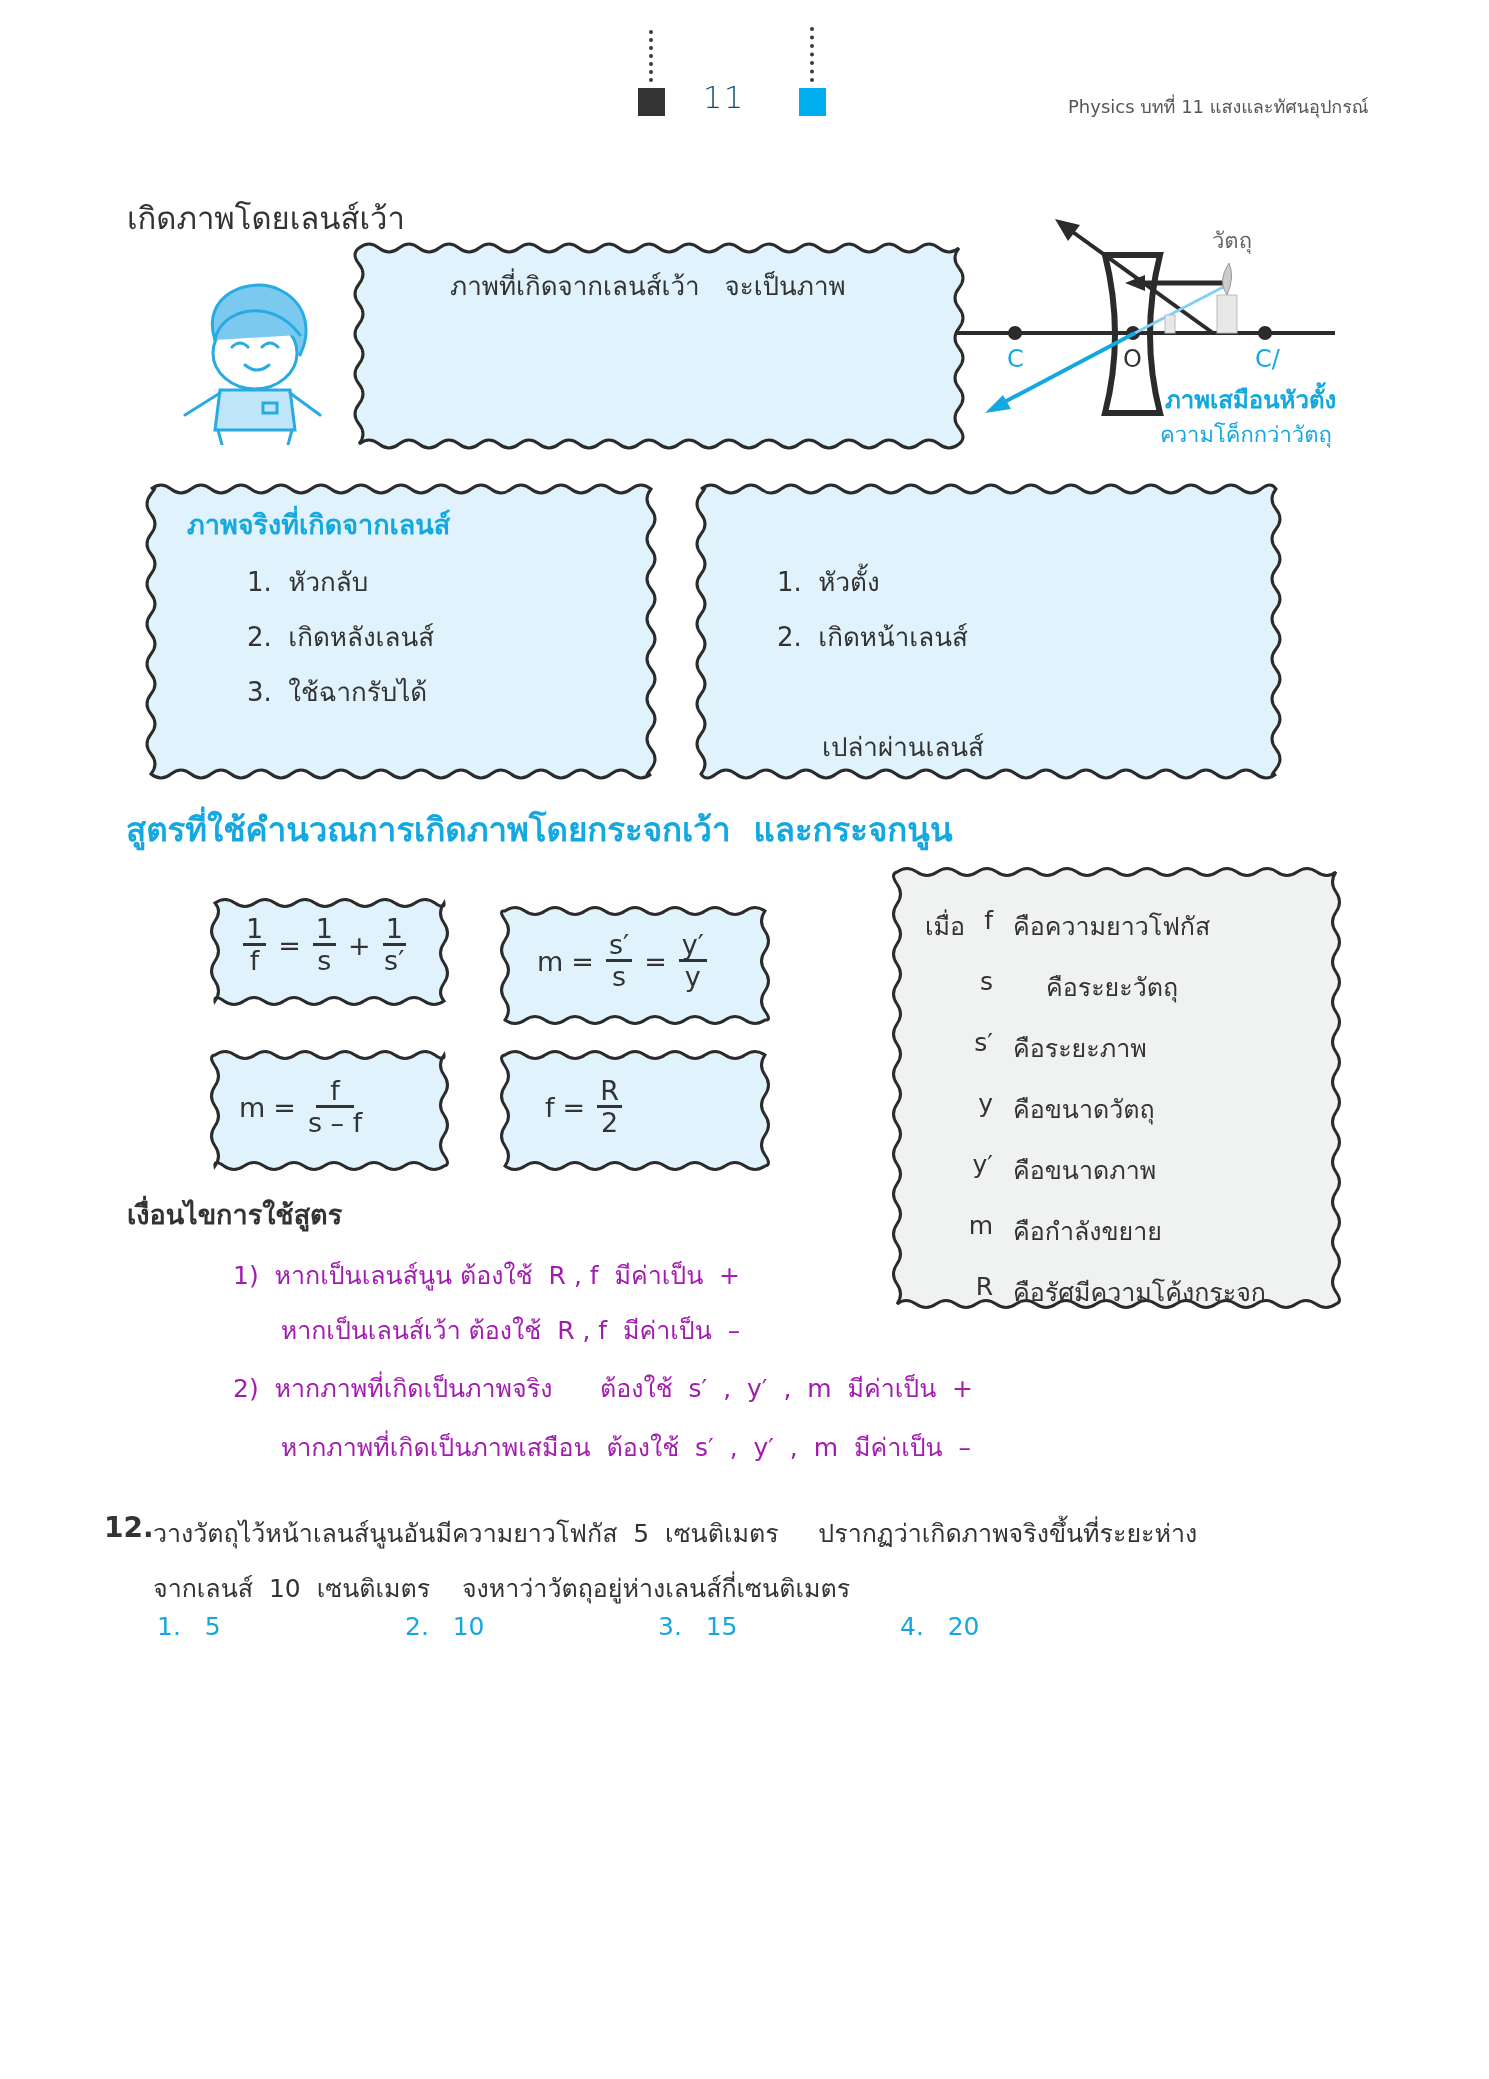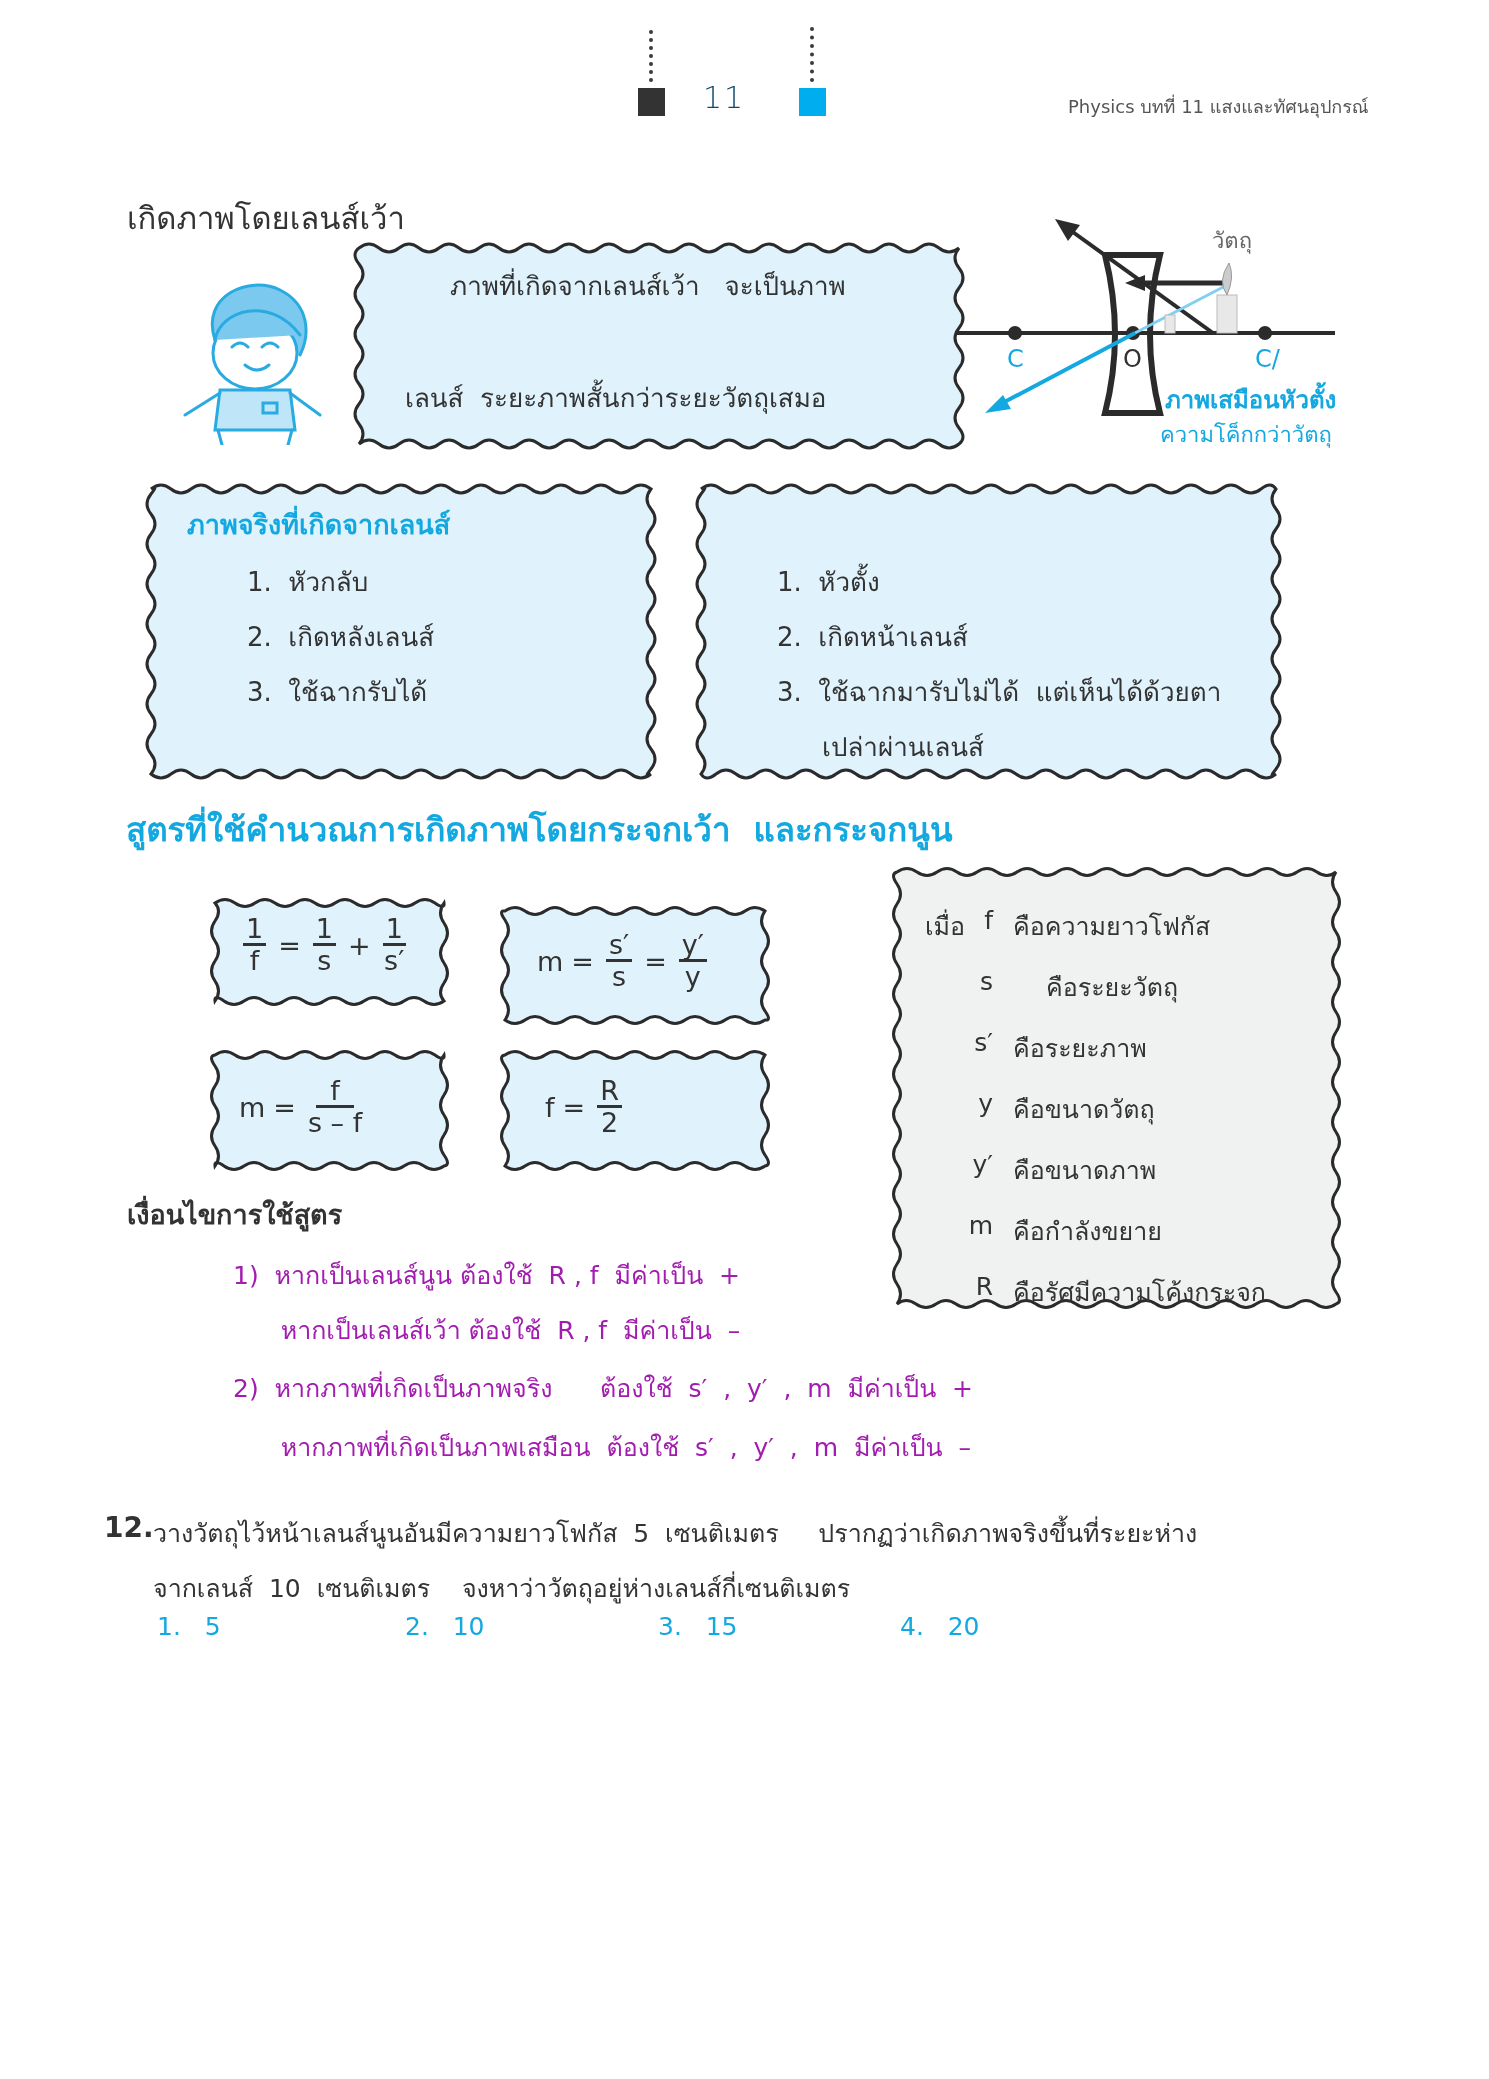--- a/index.html
+++ b/index.html
@@ -58,21 +58,20 @@
 </div>
 
 <div class="wavy" style="left:355px; top:242px; width:605px; height:208px;">
   <svg width="605" height="208">
     <path d="M4 6 q10 -8 20 0 t20 0 t20 0 t20 0 t20 0 t20 0 t20 0 t20 0 t20 0 t20 0 t20 0 t20 0 t20 0 t20 0 t20 0 t20 0 t20 0 t20 0 t20 0 t20 0 t20 0 t20 0 t20 0 t20 0 t20 0 t20 0 t20 0 t20 0 t20 0 t20 0
              q-8 10 0 20 t0 20 t0 20 t0 20 t0 20 t0 20 t0 20 t0 20 t0 20 t0 16
              q-10 8 -20 0 t-20 0 t-20 0 t-20 0 t-20 0 t-20 0 t-20 0 t-20 0 t-20 0 t-20 0 t-20 0 t-20 0 t-20 0 t-20 0 t-20 0 t-20 0 t-20 0 t-20 0 t-20 0 t-20 0 t-20 0 t-20 0 t-20 0 t-20 0 t-20 0 t-20 0 t-20 0 t-20 0 t-20 0 t-20 0
              q8 -10 0 -20 t0 -20 t0 -20 t0 -20 t0 -20 t0 -20 t0 -20 t0 -20 t0 -20 t0 -16 Z" fill="#e0f3fc" stroke="#2b2b2b" stroke-width="3"></path>
   </svg>
   <div class="abs para" style="left:95px; top:16px; white-space:pre;">ภาพที่เกิดจากเลนส์เว้า   จะเป็นภาพ</div>
-  <div class="abs para" style="left:50px; top:128px; white-space:pre;">เลนส์  ระยะภาพสั้นกว่าระยะวัตถุเสมอ</div>
 </div>
 
 <div class="abs" style="left:955px; top:195px; width:420px; height:265px;">
   <svg width="420" height="265" viewBox="0 0 420 265">
 
     <line x1="0" y1="138" x2="380" y2="138" stroke="#2b2b2b" stroke-width="4"></line>
 
     <path d="M150 60 L205 60 Q185 140 205 218 L150 218 Q170 140 150 60 Z" fill="none" stroke="#2b2b2b" stroke-width="6"></path>
 
     <circle cx="60" cy="138" r="7" fill="#2b2b2b"></circle>
@@ -117,21 +116,20 @@
 
 <div class="wavy" style="left:697px; top:483px; width:580px; height:297px;">
   <svg width="580" height="297">
     <path d="M4 6 q10 -8 20 0 t20 0 t20 0 t20 0 t20 0 t20 0 t20 0 t20 0 t20 0 t20 0 t20 0 t20 0 t20 0 t20 0 t20 0 t20 0 t20 0 t20 0 t20 0 t20 0 t20 0 t20 0 t20 0 t20 0 t20 0 t20 0 t20 0 t20 0 t15 0
              q-8 10 0 20 t0 20 t0 20 t0 20 t0 20 t0 20 t0 20 t0 20 t0 20 t0 20 t0 20 t0 20 t0 20 t0 20 t0 5
              q-10 8 -20 0 t-20 0 t-20 0 t-20 0 t-20 0 t-20 0 t-20 0 t-20 0 t-20 0 t-20 0 t-20 0 t-20 0 t-20 0 t-20 0 t-20 0 t-20 0 t-20 0 t-20 0 t-20 0 t-20 0 t-20 0 t-20 0 t-20 0 t-20 0 t-20 0 t-20 0 t-20 0 t-20 0 t-15 0
              q8 -10 0 -20 t0 -20 t0 -20 t0 -20 t0 -20 t0 -20 t0 -20 t0 -20 t0 -20 t0 -20 t0 -20 t0 -20 t0 -20 t0 -20 t0 -5 Z" fill="#e0f3fc" stroke="#2b2b2b" stroke-width="3"></path>
   </svg>
   <div class="abs li" style="left:80px; top:78px; white-space:pre;">1.  หัวตั้ง</div>
   <div class="abs li" style="left:80px; top:133px; white-space:pre;">2.  เกิดหน้าเลนส์</div>
-  <div class="abs li" style="left:80px; top:188px; white-space:pre;">3.  ใช้ฉากมารับไม่ได้  แต่เห็นได้ด้วยตา</div>
   <div class="abs li" style="left:125px; top:243px;">เปล่าผ่านเลนส์</div>
 </div>
 
 <div class="abs section-title" style="left:126px; top:803px; white-space:pre;">สูตรที่ใช้คำนวณการเกิดภาพโดยกระจกเว้า  และกระจกนูน</div>
 
 <div class="wavy" style="left:211px; top:897px; width:237px; height:110px;">
   <svg width="237" height="110">
     <path d="M4 6 q10 -7 20 0 t20 0 t20 0 t20 0 t20 0 t20 0 t20 0 t20 0 t20 0 t20 0 t20 0 t9 0
              q-7 10 0 20 t0 20 t0 20 t0 20 t0 18
              q-10 7 -20 0 t-20 0 t-20 0 t-20 0 t-20 0 t-20 0 t-20 0 t-20 0 t-20 0 t-20 0 t-20 0 t-9 0

